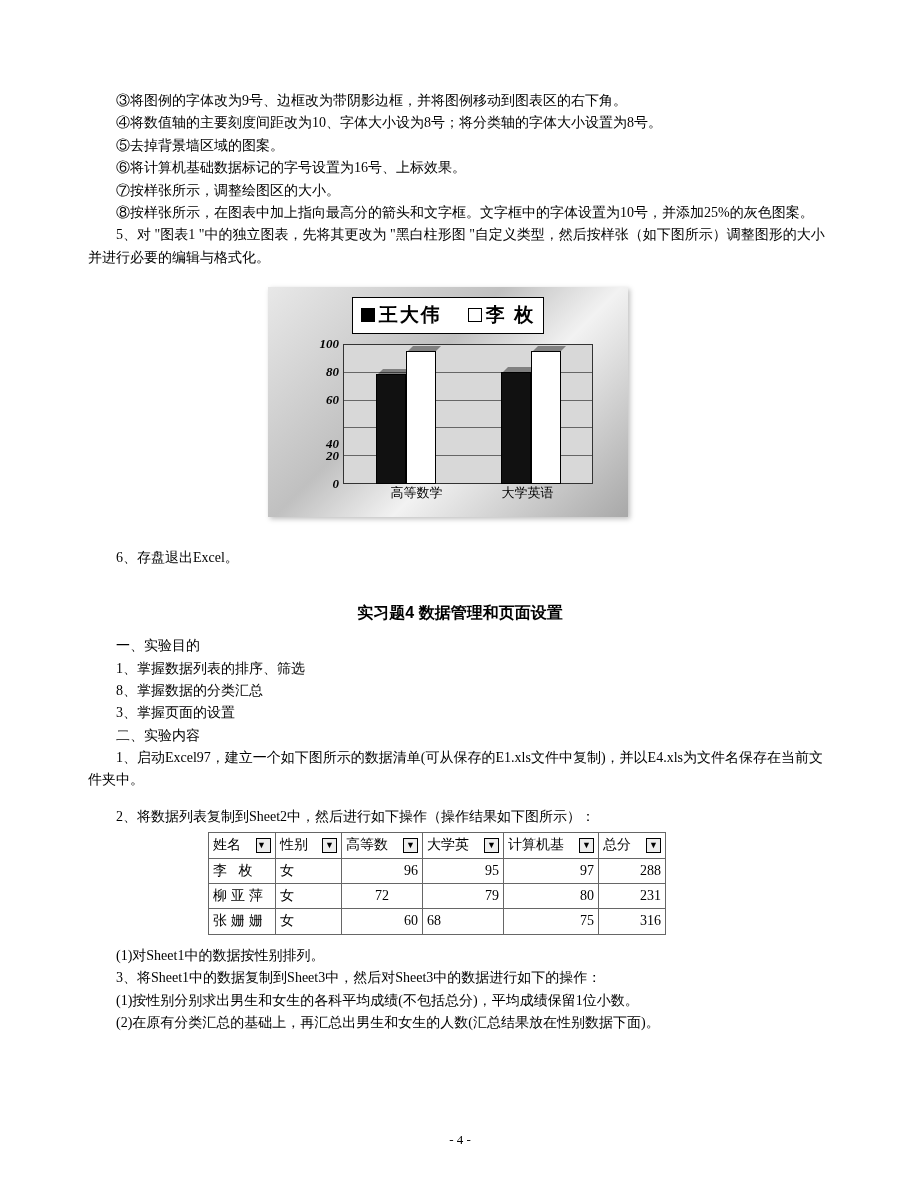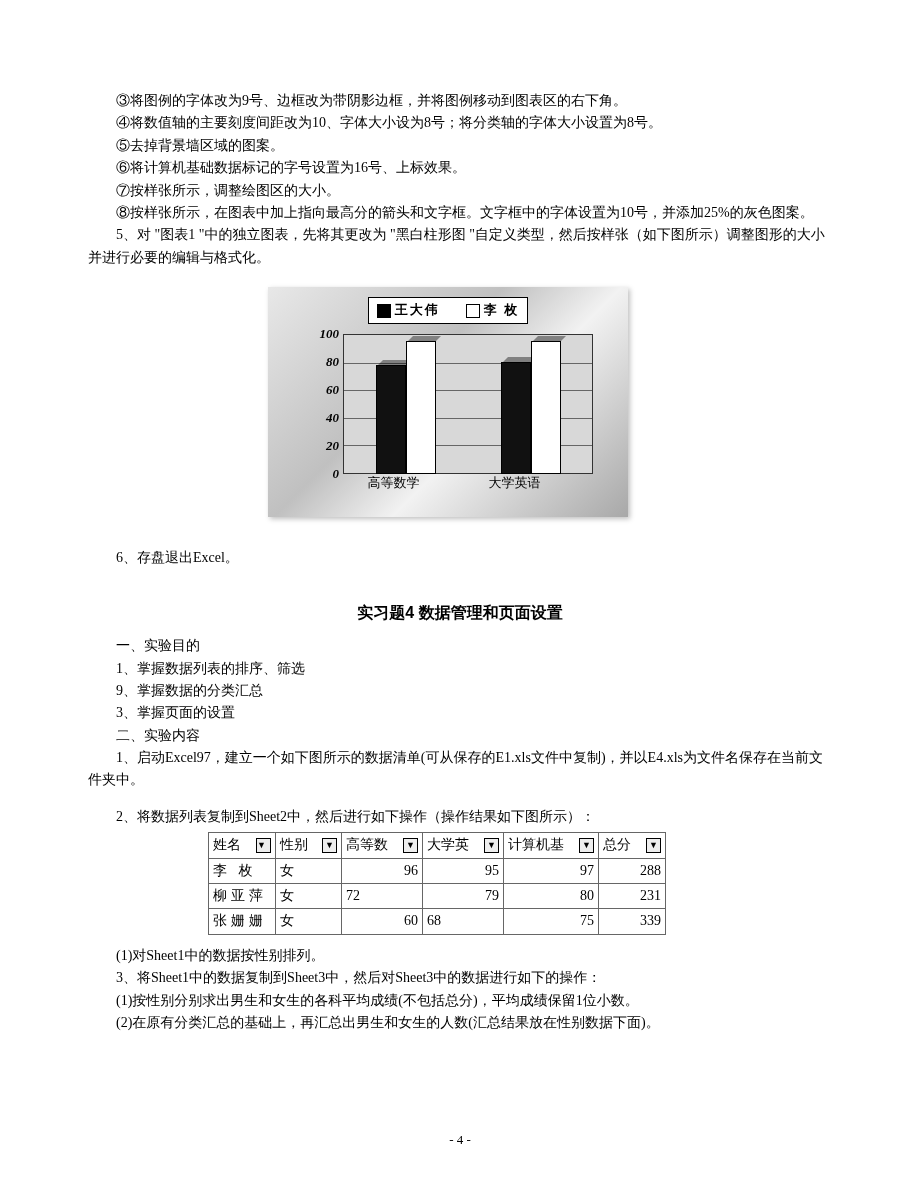--- a/index.html
+++ b/index.html
@@ -34,21 +34,21 @@
     align-items: center;
     padding: 10px 0 8px 0;
     box-sizing: border-box;
   }
   .chart-legend {
     background: #fff;
     border: 1px solid #000;
     padding: 2px 8px;
     display: flex;
     gap: 26px;
-    font-size: 13px;
+    font-size: 19px;
     font-family: "SimHei", "黑体", sans-serif;
     font-weight: bold;
   }
   .leg-item { display: flex; align-items: center; gap: 4px; letter-spacing: 2px;}
   .swatch {
     width: 12px; height: 12px; border: 1px solid #000; display: inline-block;
   }
   .sw-black { background: #000; }
   .sw-white { background: #fff; }
   .plot-area {
@@ -105,22 +105,22 @@
     transform: skewX(-45deg) translateX(3px);
   }
   .bar-black { background: #111; }
   .bar-white { background: #fff; }
   .xtick {
     position: absolute;
     bottom: 0; width: 100%; text-align: center;
     font-size: 13px;
     font-family: "SimSun", serif;
   }
-  .xt1 { left: 28px; width: 125px; }
-  .xt2 { right: 16px; width: 125px; }
+  .xt1 { left: 51px; width: 125px; }
+  .xt2 { right: 3px; width: 125px; }
   .section-title {
     text-align: center;
     font-family: "SimHei", "黑体", sans-serif;
     font-weight: bold;
     font-size: 16px;
     margin: 30px 0 10px 0;
   }
   .data-table {
     border-collapse: collapse;
     margin: 4px 0 10px 120px;
@@ -193,21 +193,21 @@
     <div class="plot-area">
       <div class="grid" id="chartGrid">
           <div class="grid-line" style="top: 80%;"></div>
           <div class="grid-line" style="top: 60%;"></div>
           <div class="grid-line" style="top: 40%;"></div>
           <div class="grid-line" style="top: 20%;"></div>
         </div>
       <div id="yticks">
           <div class="ytick" style="top: 140px;">0</div>
           <div class="ytick" style="top: 112px;">20</div>
-          <div class="ytick" style="top: 84px;">40</div>
+          <div class="ytick" style="top: 100px;">40</div>
           <div class="ytick" style="top: 56px;">60</div>
           <div class="ytick" style="top: 28px;">80</div>
           <div class="ytick" style="top: 0px;">100</div>
         </div>
       <div class="bars" id="bars">
           <div class="bar-group">
             <div class="bar bar-black" style="height: 78%;"></div>
             <div class="bar bar-white" style="height: 95%;"></div>
           </div>
           <div class="bar-group">
@@ -219,21 +219,21 @@
       <div class="xtick xt2">大学英语</div>
     </div>
   </div>
 
   <div class="indent-one">6、存盘退出Excel。</div>
 
   <div class="section-title">实习题4  数据管理和页面设置</div>
 
   <div class="indent-one">一、实验目的</div>
   <div class="indent-one">1、掌握数据列表的排序、筛选</div>
-  <div class="indent-one">9、掌握数据的分类汇总</div>
+  <div class="indent-one">8、掌握数据的分类汇总</div>
   <div class="indent-one">3、掌握页面的设置</div>
   <div class="indent-one">二、实验内容</div>
   <div class="no-indent">
     <span style="display:inline-block; text-indent:2em;">1、启动Excel97，建立一个如下图所示的数据清单(可从保存的E1.xls文件中复制)，并以E4.xls为文件名保存在当前文件夹中。</span>
   </div>
   <div style="height:14px"></div>
   <div class="indent-one">2、将数据列表复制到Sheet2中，然后进行如下操作（操作结果如下图所示）：</div>
 
   <table class="data-table">
     <thead>
@@ -281,32 +281,32 @@
           <td class="col-name">李 枚</td>
           <td class="col-gender">女</td>
           <td class="col-math" style="text-align: right;">96</td>
           <td class="col-eng" style="text-align: right;">95</td>
           <td class="col-cs" style="text-align: right; border-radius: 10px;">97</td>
           <td class="col-total" style="text-align: right;">288</td>
         </tr>
         <tr>
           <td class="col-name">柳亚萍</td>
           <td class="col-gender">女</td>
-          <td class="col-math" style="text-align: left;">72</td>
+          <td class="col-math" style="text-align: center;">72</td>
           <td class="col-eng" style="text-align: right;">79</td>
           <td class="col-cs" style="text-align: right;">80</td>
           <td class="col-total" style="text-align: right;">231</td>
         </tr>
         <tr>
           <td class="col-name">张姗姗</td>
           <td class="col-gender">女</td>
           <td class="col-math" style="text-align: right;">60</td>
           <td class="col-eng" style="text-align: left;">68</td>
           <td class="col-cs" style="text-align: right;">75</td>
-          <td class="col-total" style="text-align: right;">339</td>
+          <td class="col-total" style="text-align: right;">316</td>
         </tr>
       </tbody>
   </table>
 
   <div class="indent-one">(1)对Sheet1中的数据按性别排列。</div>
   <div class="indent-one">3、将Sheet1中的数据复制到Sheet3中，然后对Sheet3中的数据进行如下的操作：</div>
   <div class="indent-one">(1)按性别分别求出男生和女生的各科平均成绩(不包括总分)，平均成绩保留1位小数。</div>
   <div class="indent-one">(2)在原有分类汇总的基础上，再汇总出男生和女生的人数(汇总结果放在性别数据下面)。</div>
 
   <div class="page-num">- 4 -</div>

